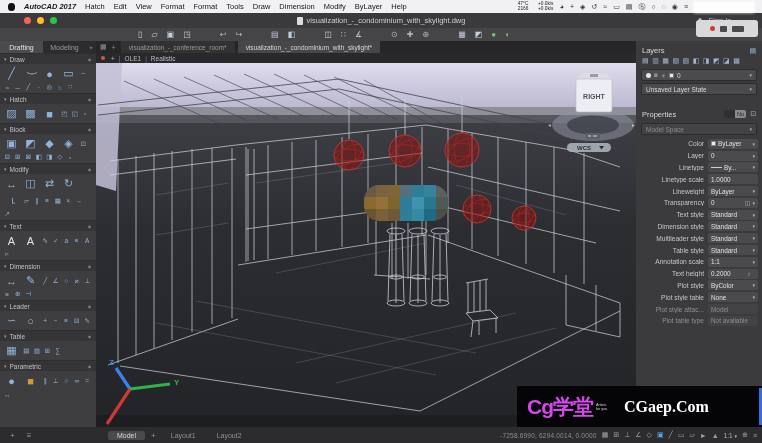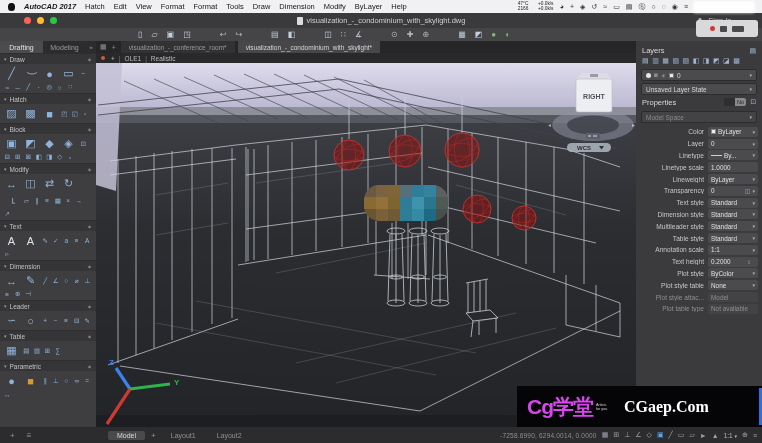--- a/index.html
+++ b/index.html
@@ -74,21 +74,21 @@
   .rpanel { width:126px; background:#3b3b3e; display:flex; flex-direction:column; font-size:7px; color:#cdcdcf; }
   .rp-h { height:14px; display:flex; align-items:flex-end; padding:0 6px; font-size:7.5px; color:#d8d8da; }
   .rp-h .rh-ic { margin-left:auto; color:#9fb6cf; font-size:7px; }
   .lyr-icons { height:12px; display:flex; align-items:center; gap:3.5px; padding:0 6px; color:#9fb6cf; font-size:7px; }
   .combo { margin:2px 5px 0 5px; height:12px; background:#4b4b4e; border:1px solid #2c2c2e; border-radius:2px; display:flex; align-items:center; gap:3px; padding:0 4px; font-size:6.5px; color:#d8d8da; }
   .combo .caret { margin-left:auto; font-size:5px; color:#aeb3bb; }
   .combo.dim { background:#434346; color:#8a8a8c; }
   .lyr-dot { width:5px; height:5px; border-radius:50%; background:#e8e8ea; }
   .lyr-g { font-size:6px; color:#9a9a9c; }
   .lyr-sw { width:5px; height:5px; background:#e8e8ea; border:1px solid #777; }
-  .props-h { height:14px; display:flex; align-items:center; padding:0 6px; gap:4px; font-size:7.5px; color:#d8d8da; margin-top:0; }
+  .props-h { height:14px; display:flex; align-items:center; padding:0 6px; gap:4px; font-size:7.5px; color:#d8d8da; margin-top:12px; }
   .seg { margin-left:auto; display:flex; }
   .seg span { width:11px; height:8px; font-size:5.5px; display:flex; align-items:center; justify-content:center; }
   .seg .s1 { background:#2f2f31; color:#77797b; border-radius:2px 0 0 2px; }
   .seg .s2 { background:#8a8a8d; color:#26262a; border-radius:0 2px 2px 0; }
   .ph-ic { color:#9fb6cf; font-size:7px; }
   .prop-rows { margin-top:3px; display:flex; flex-direction:column; }
   .prop-row { height:11.8px; display:flex; align-items:center; padding-right:4px; }
   .prop-label { width:72px; text-align:right; padding-right:4px; color:#c6c6c8; font-size:6.6px; white-space:nowrap; overflow:hidden; }
   .prop-row[data-type="readonly"] .prop-label { color:#8f8f91; }
   .prop-value { flex:1; height:10px; background:#4b4b4e; border-radius:2px; display:flex; align-items:center; gap:2px; padding:0 3px; font-size:6.4px; color:#e0e0e2; }

